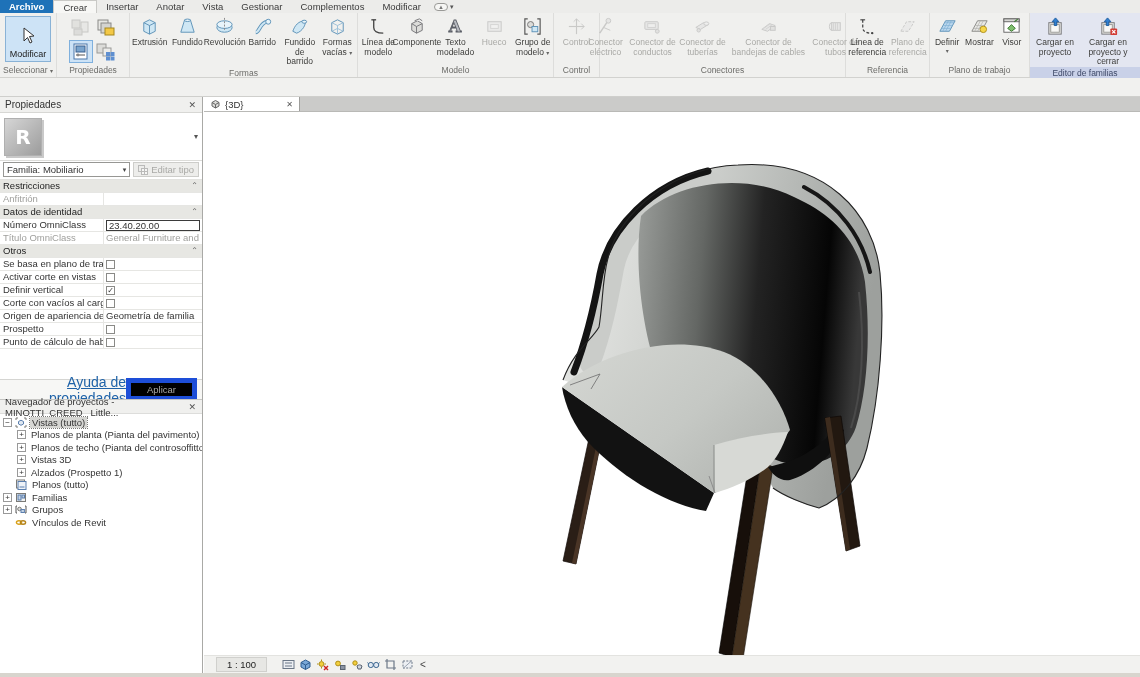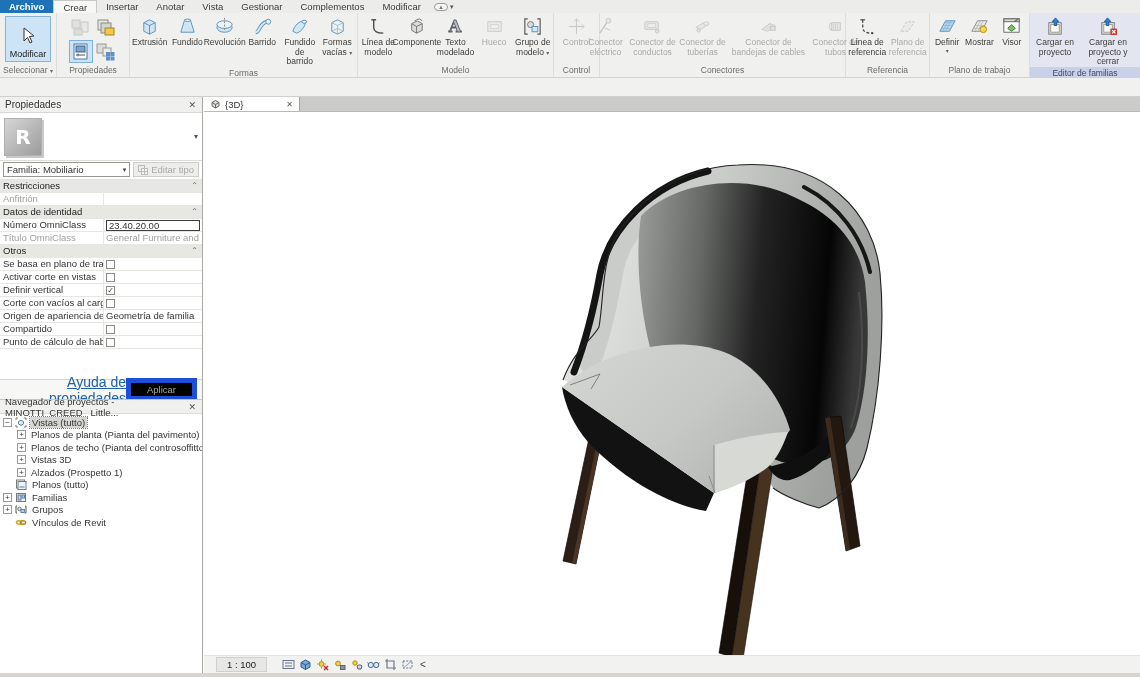--- a/index.html
+++ b/index.html
@@ -500,21 +500,21 @@
         <span class="lab">Corte con vacíos al cargar</span>
         <span class="val">
             <span class="chk"></span>
           </span>
       </div>
       <div class="prow">
         <span class="lab">Origen de apariencia de ...</span>
         <span class="val">Geometría de familia</span>
       </div>
       <div class="prow">
-        <span class="lab">Compartido</span>
+        <span class="lab">Prospetto</span>
         <span class="val">
             <span class="chk"></span>
           </span>
       </div>
       <div class="prow">
         <span class="lab">Punto de cálculo de hab...</span>
         <span class="val">
             <span class="chk"></span>
           </span>
       </div>

